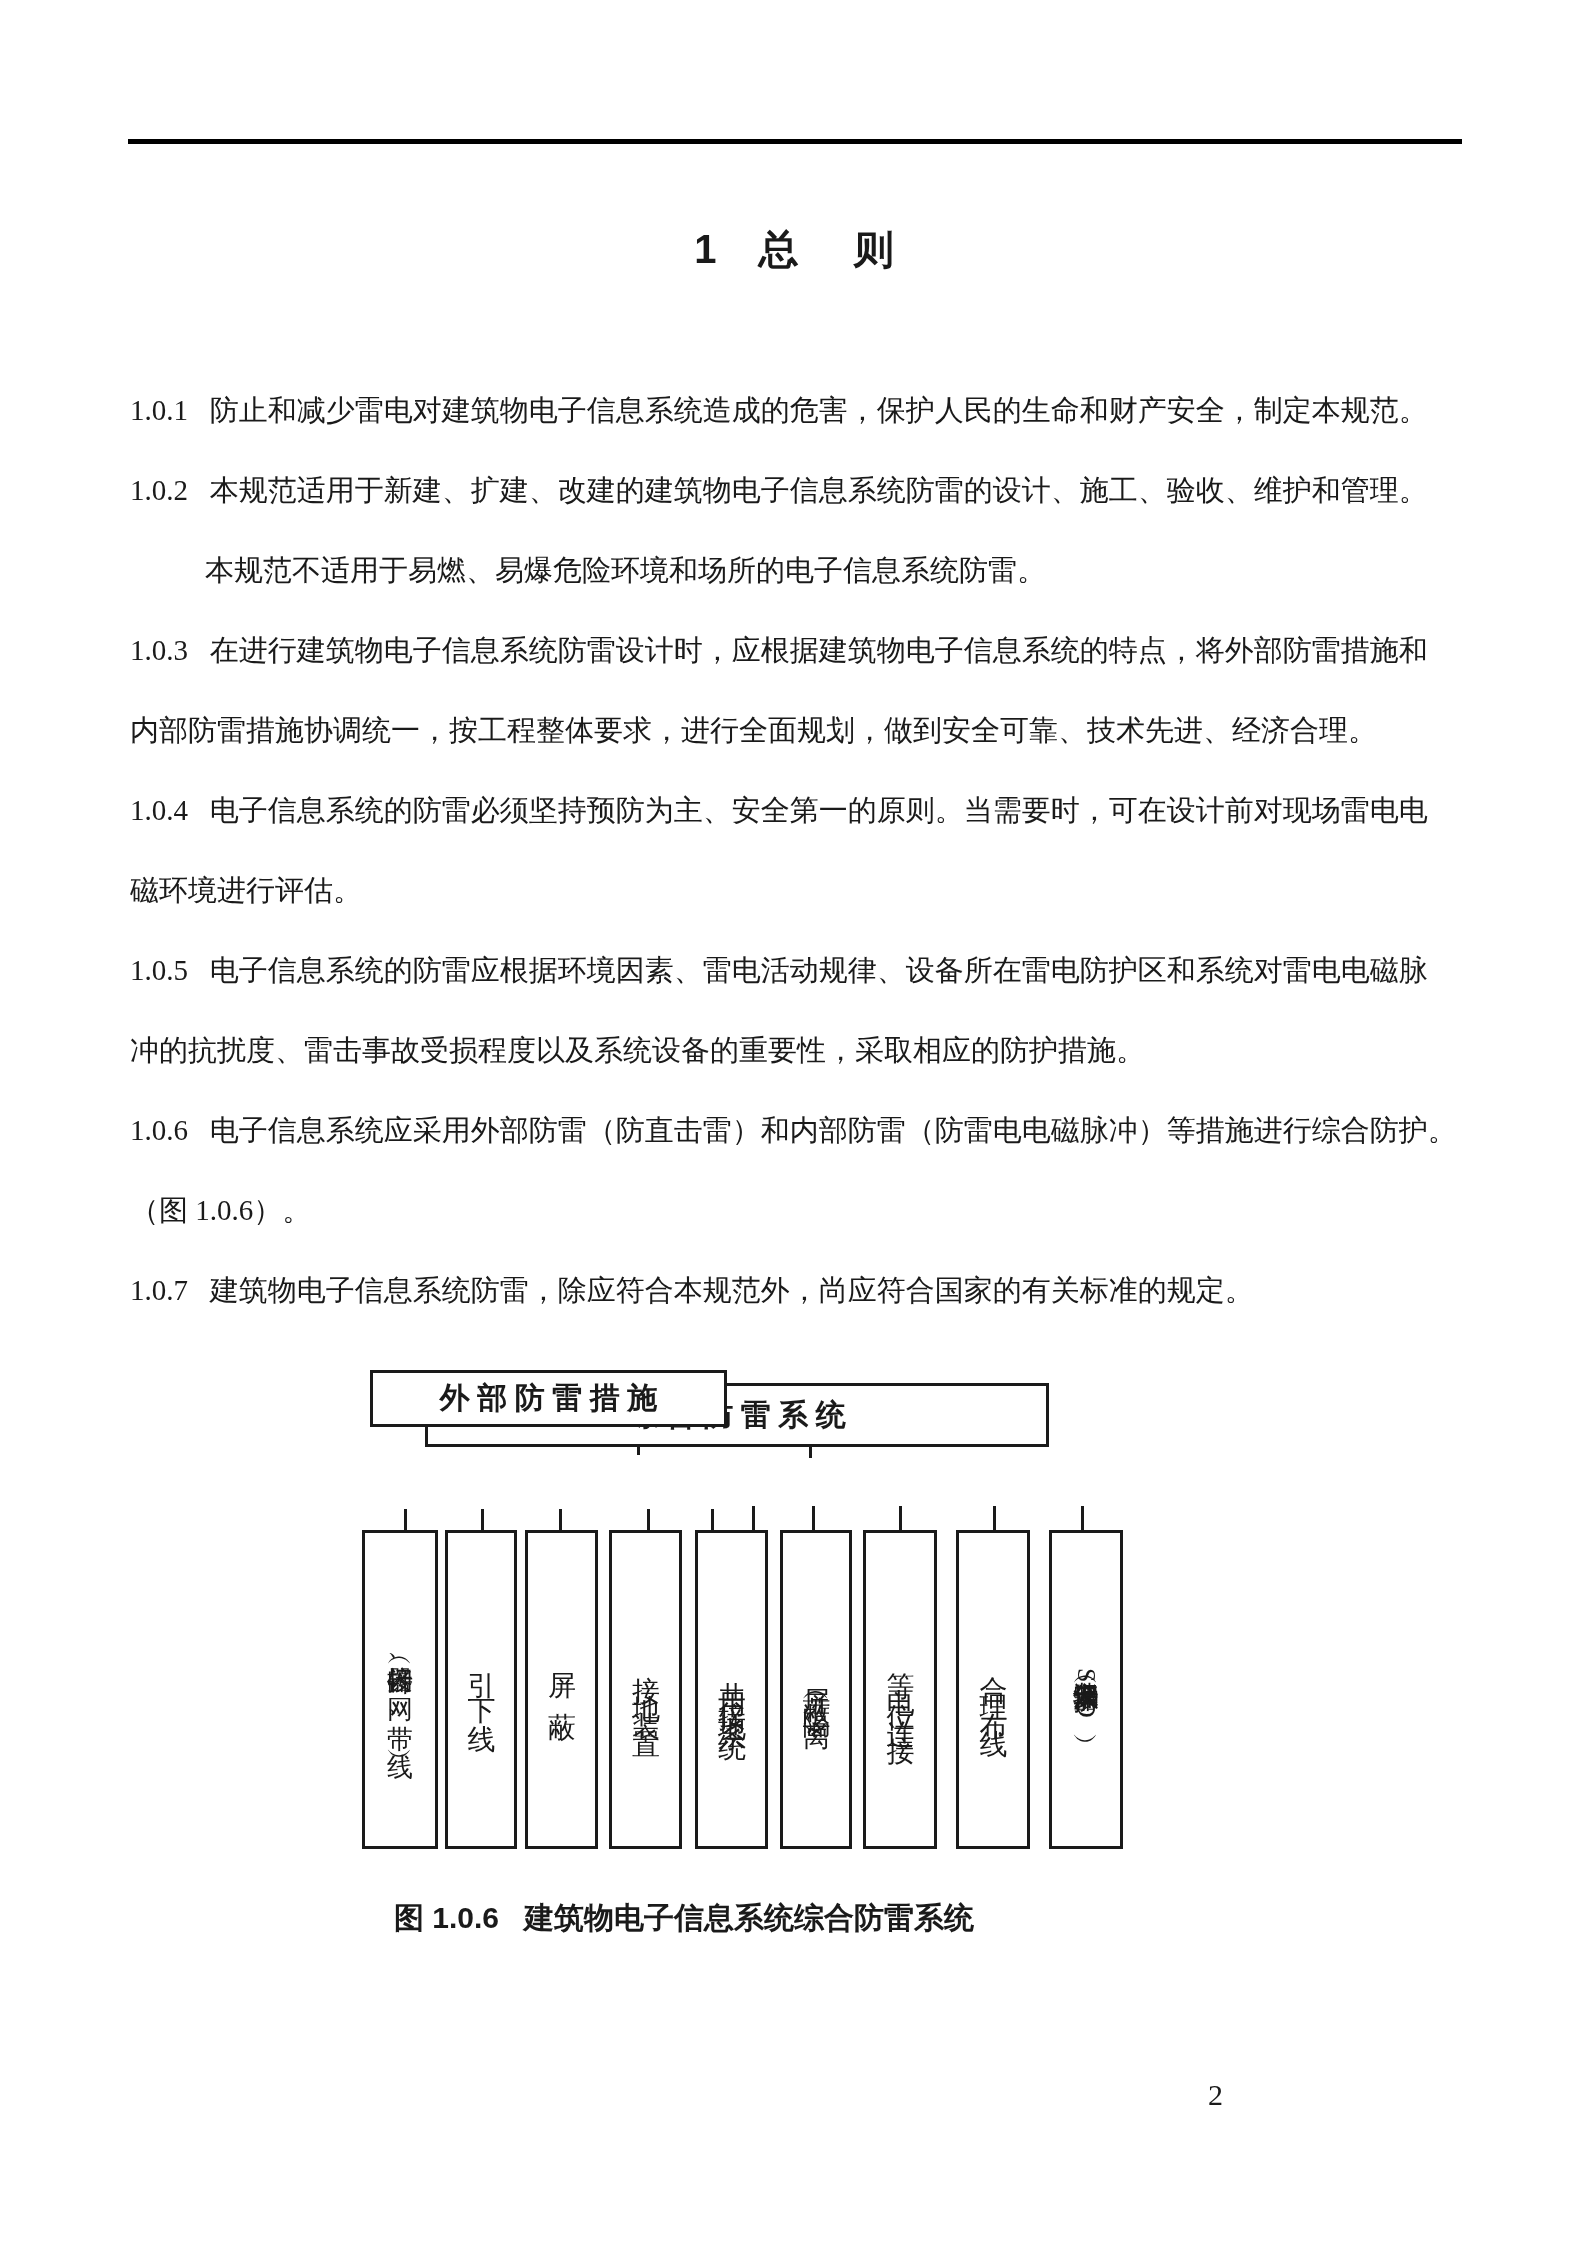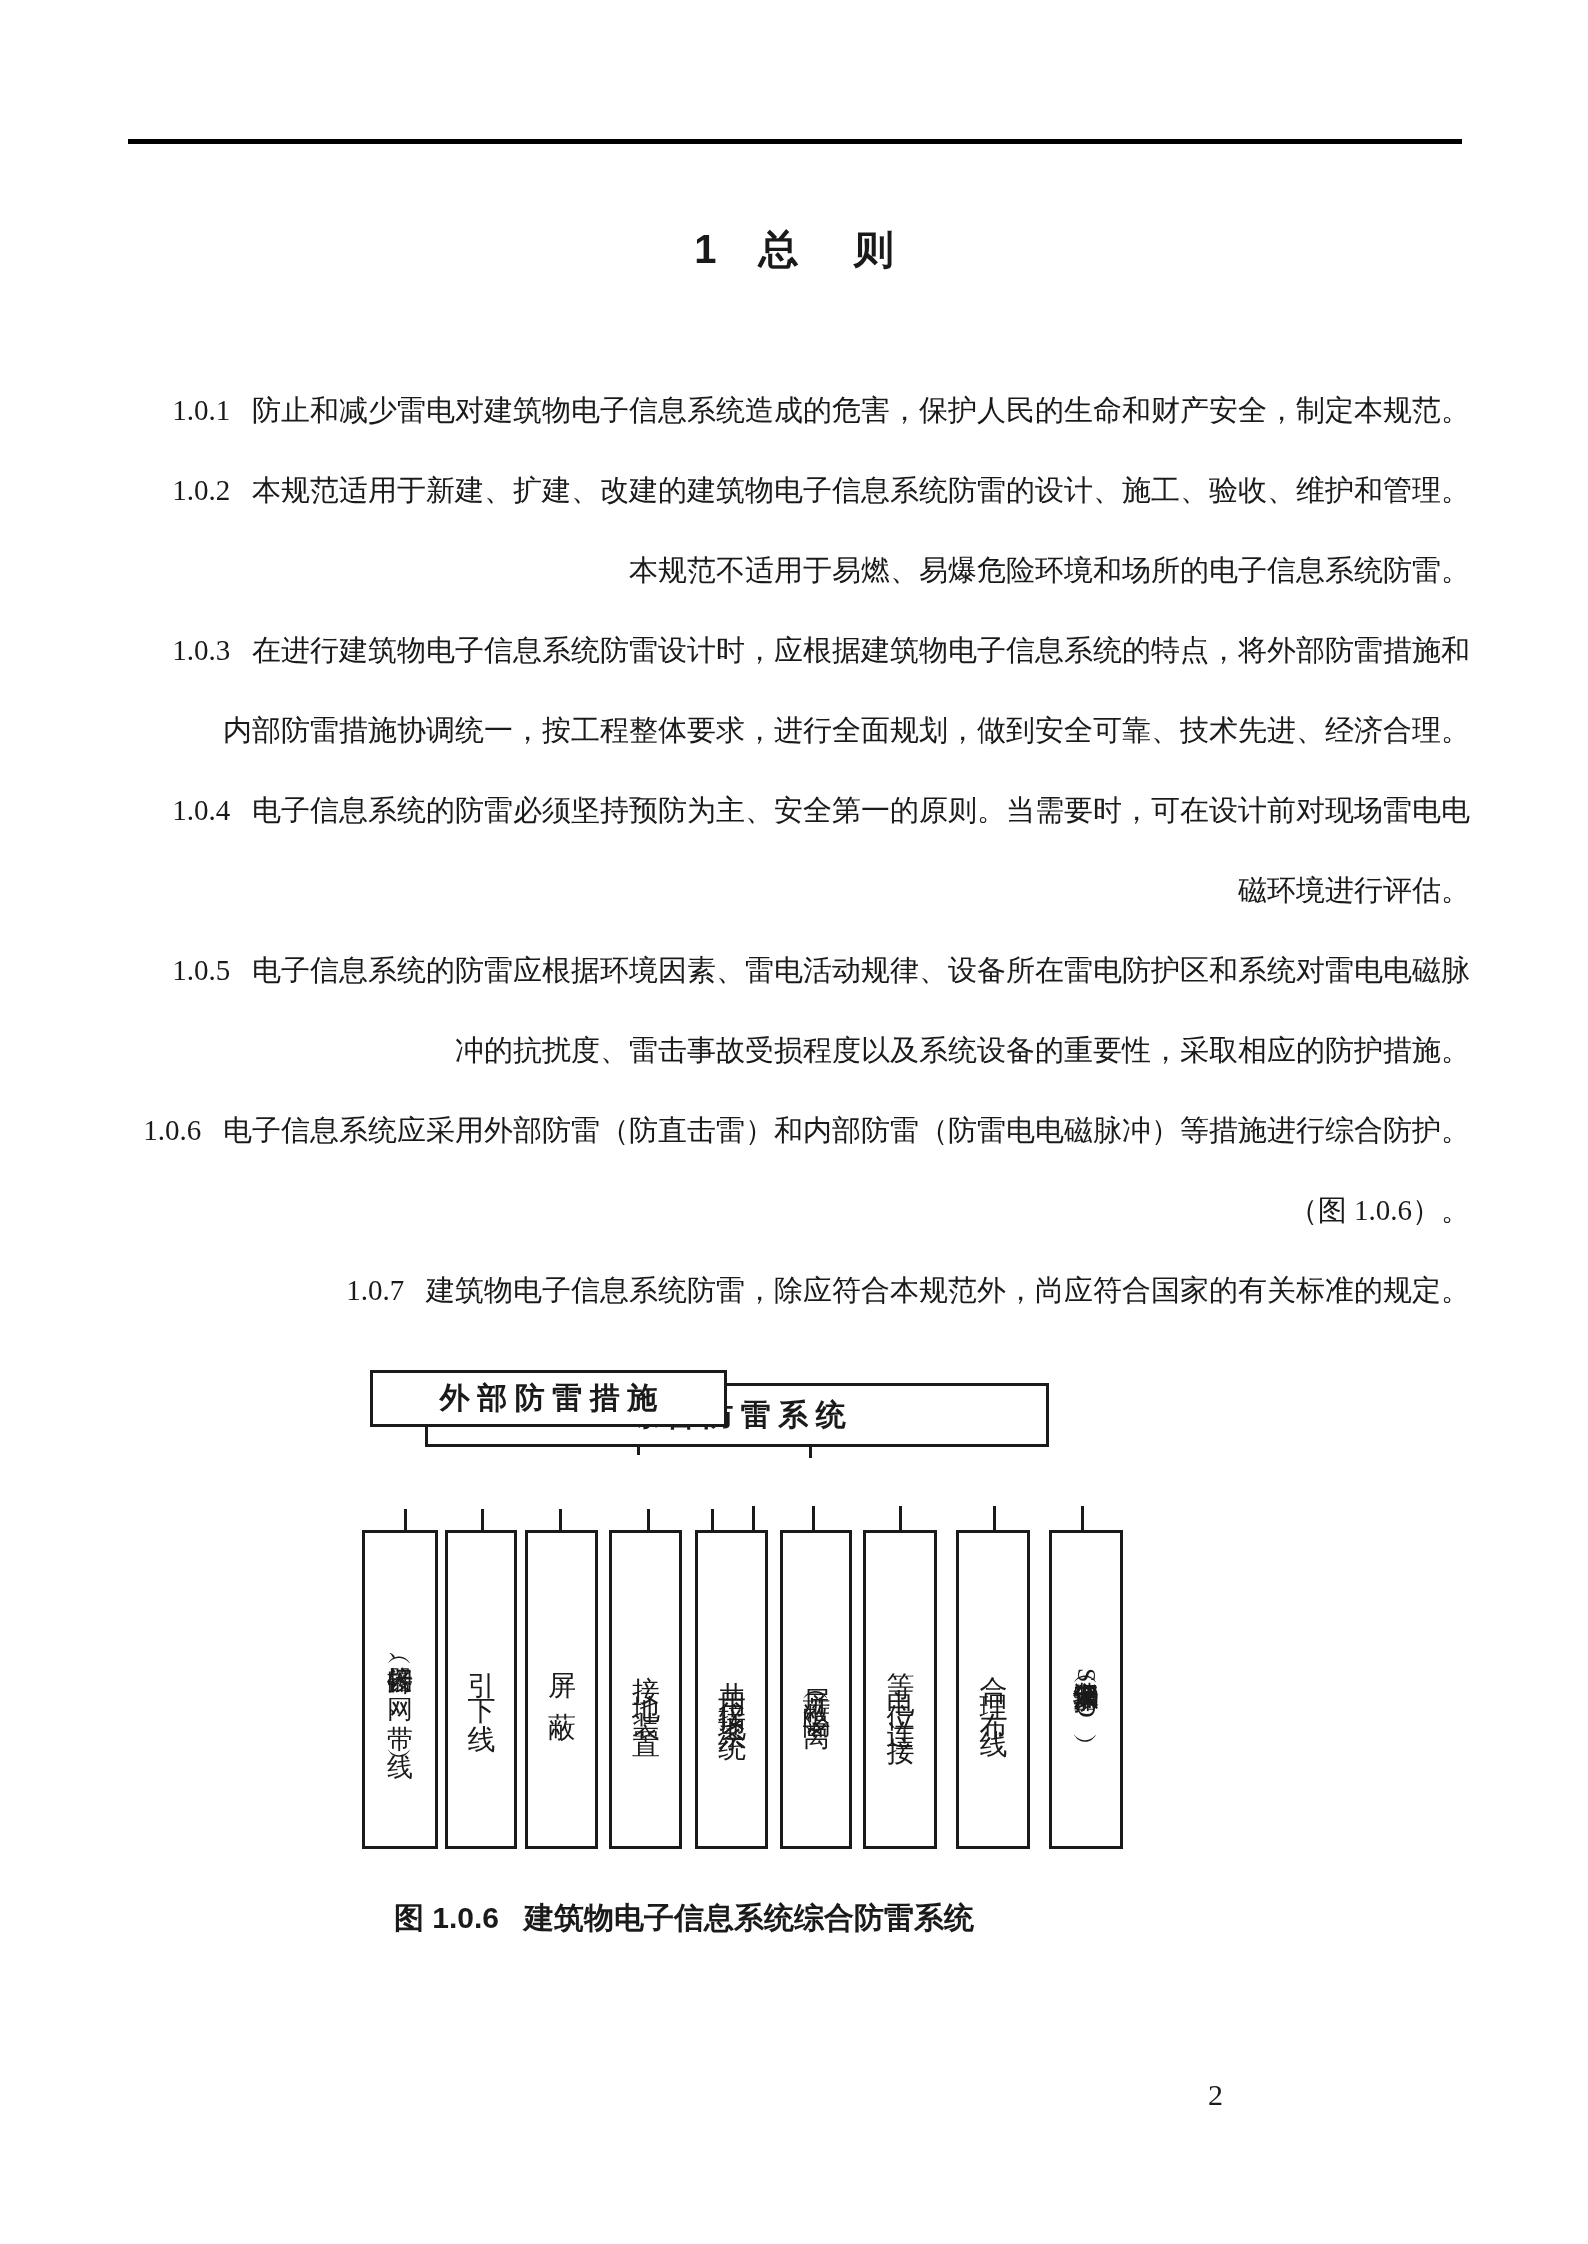--- a/index.html
+++ b/index.html
@@ -23,21 +23,20 @@
     display:flex;justify-content:center;align-items:baseline;gap:42px;
   }
   #chapter-title .t-text{letter-spacing:22px;margin-right:-22px;}
   #body-text{
     position:absolute;left:130px;top:370px;width:1340px;
   }
   #body-text .line{
     height:80px;line-height:80px;
     font-size:29px;
     white-space:pre;
-    text-align:right;
   }
   #body-text .line.indent{padding-left:75px;}
   
   .dbox{
     position:absolute;border:3px solid #1a1a1a;background:#fff;
     display:flex;align-items:center;justify-content:center;
     font-size:30px;white-space:pre;font-weight:bold;
   }
   .conn{position:absolute;width:3px;background:#1a1a1a;}
   #cols .col{

